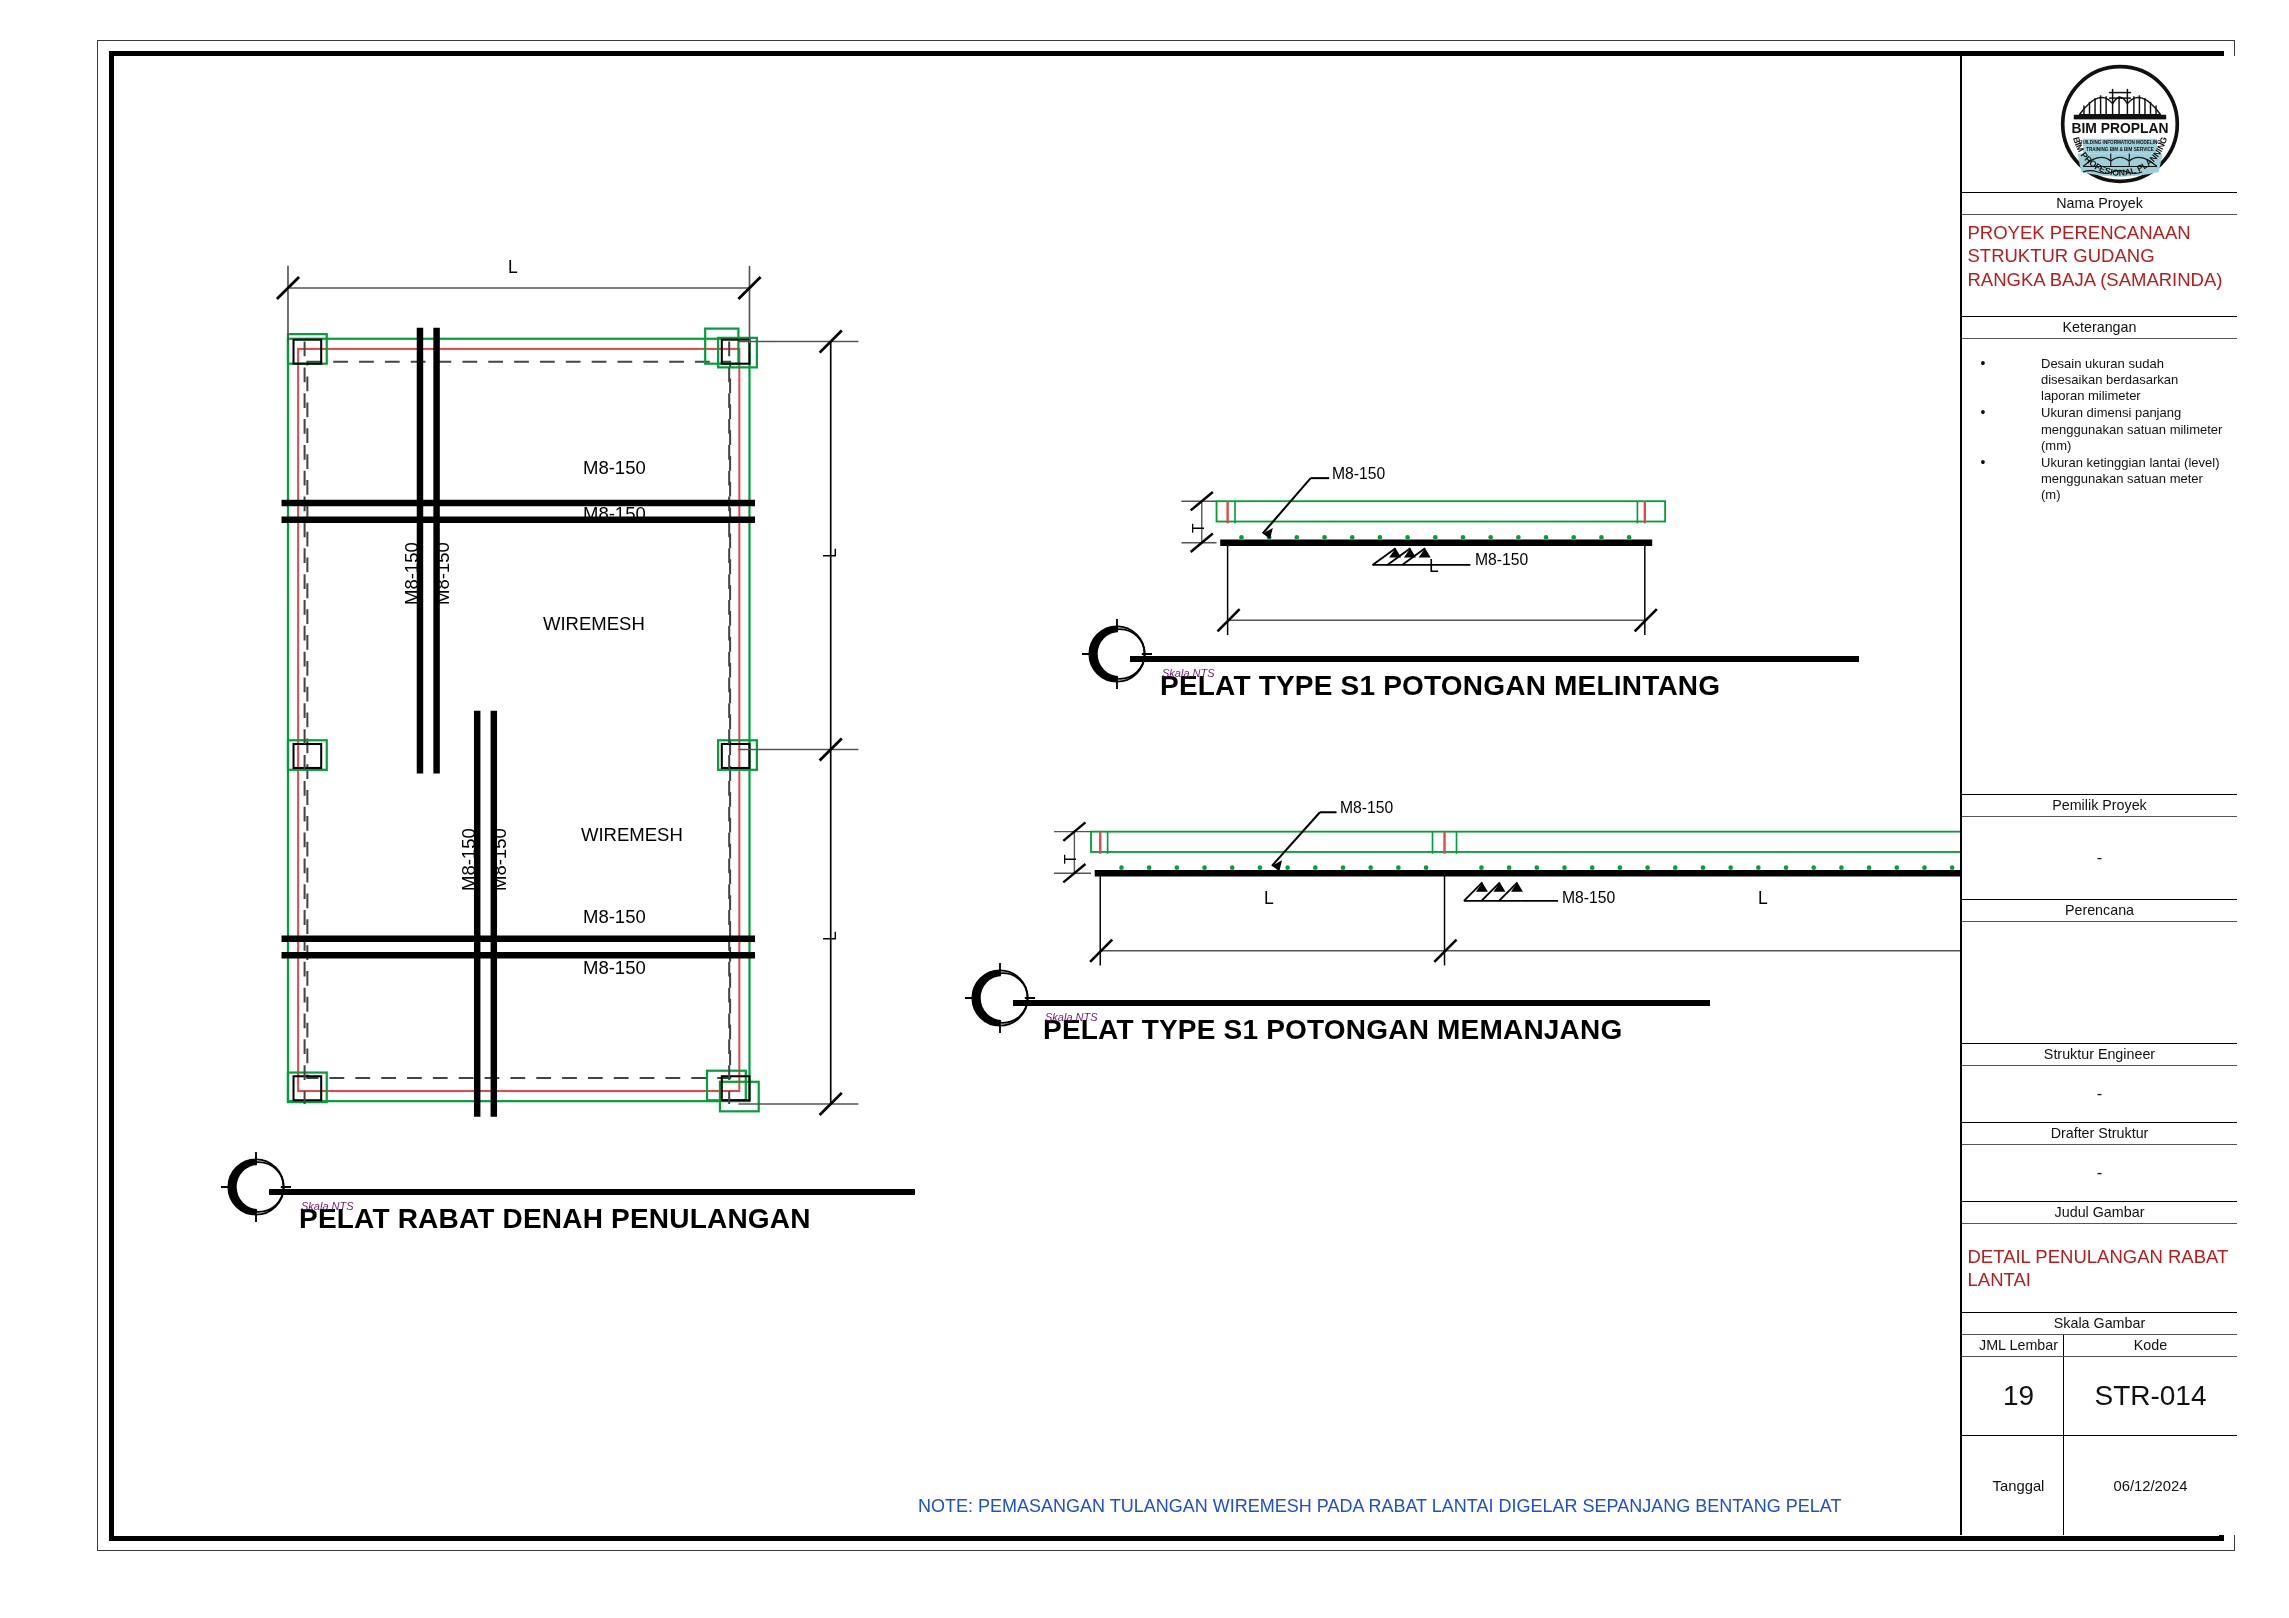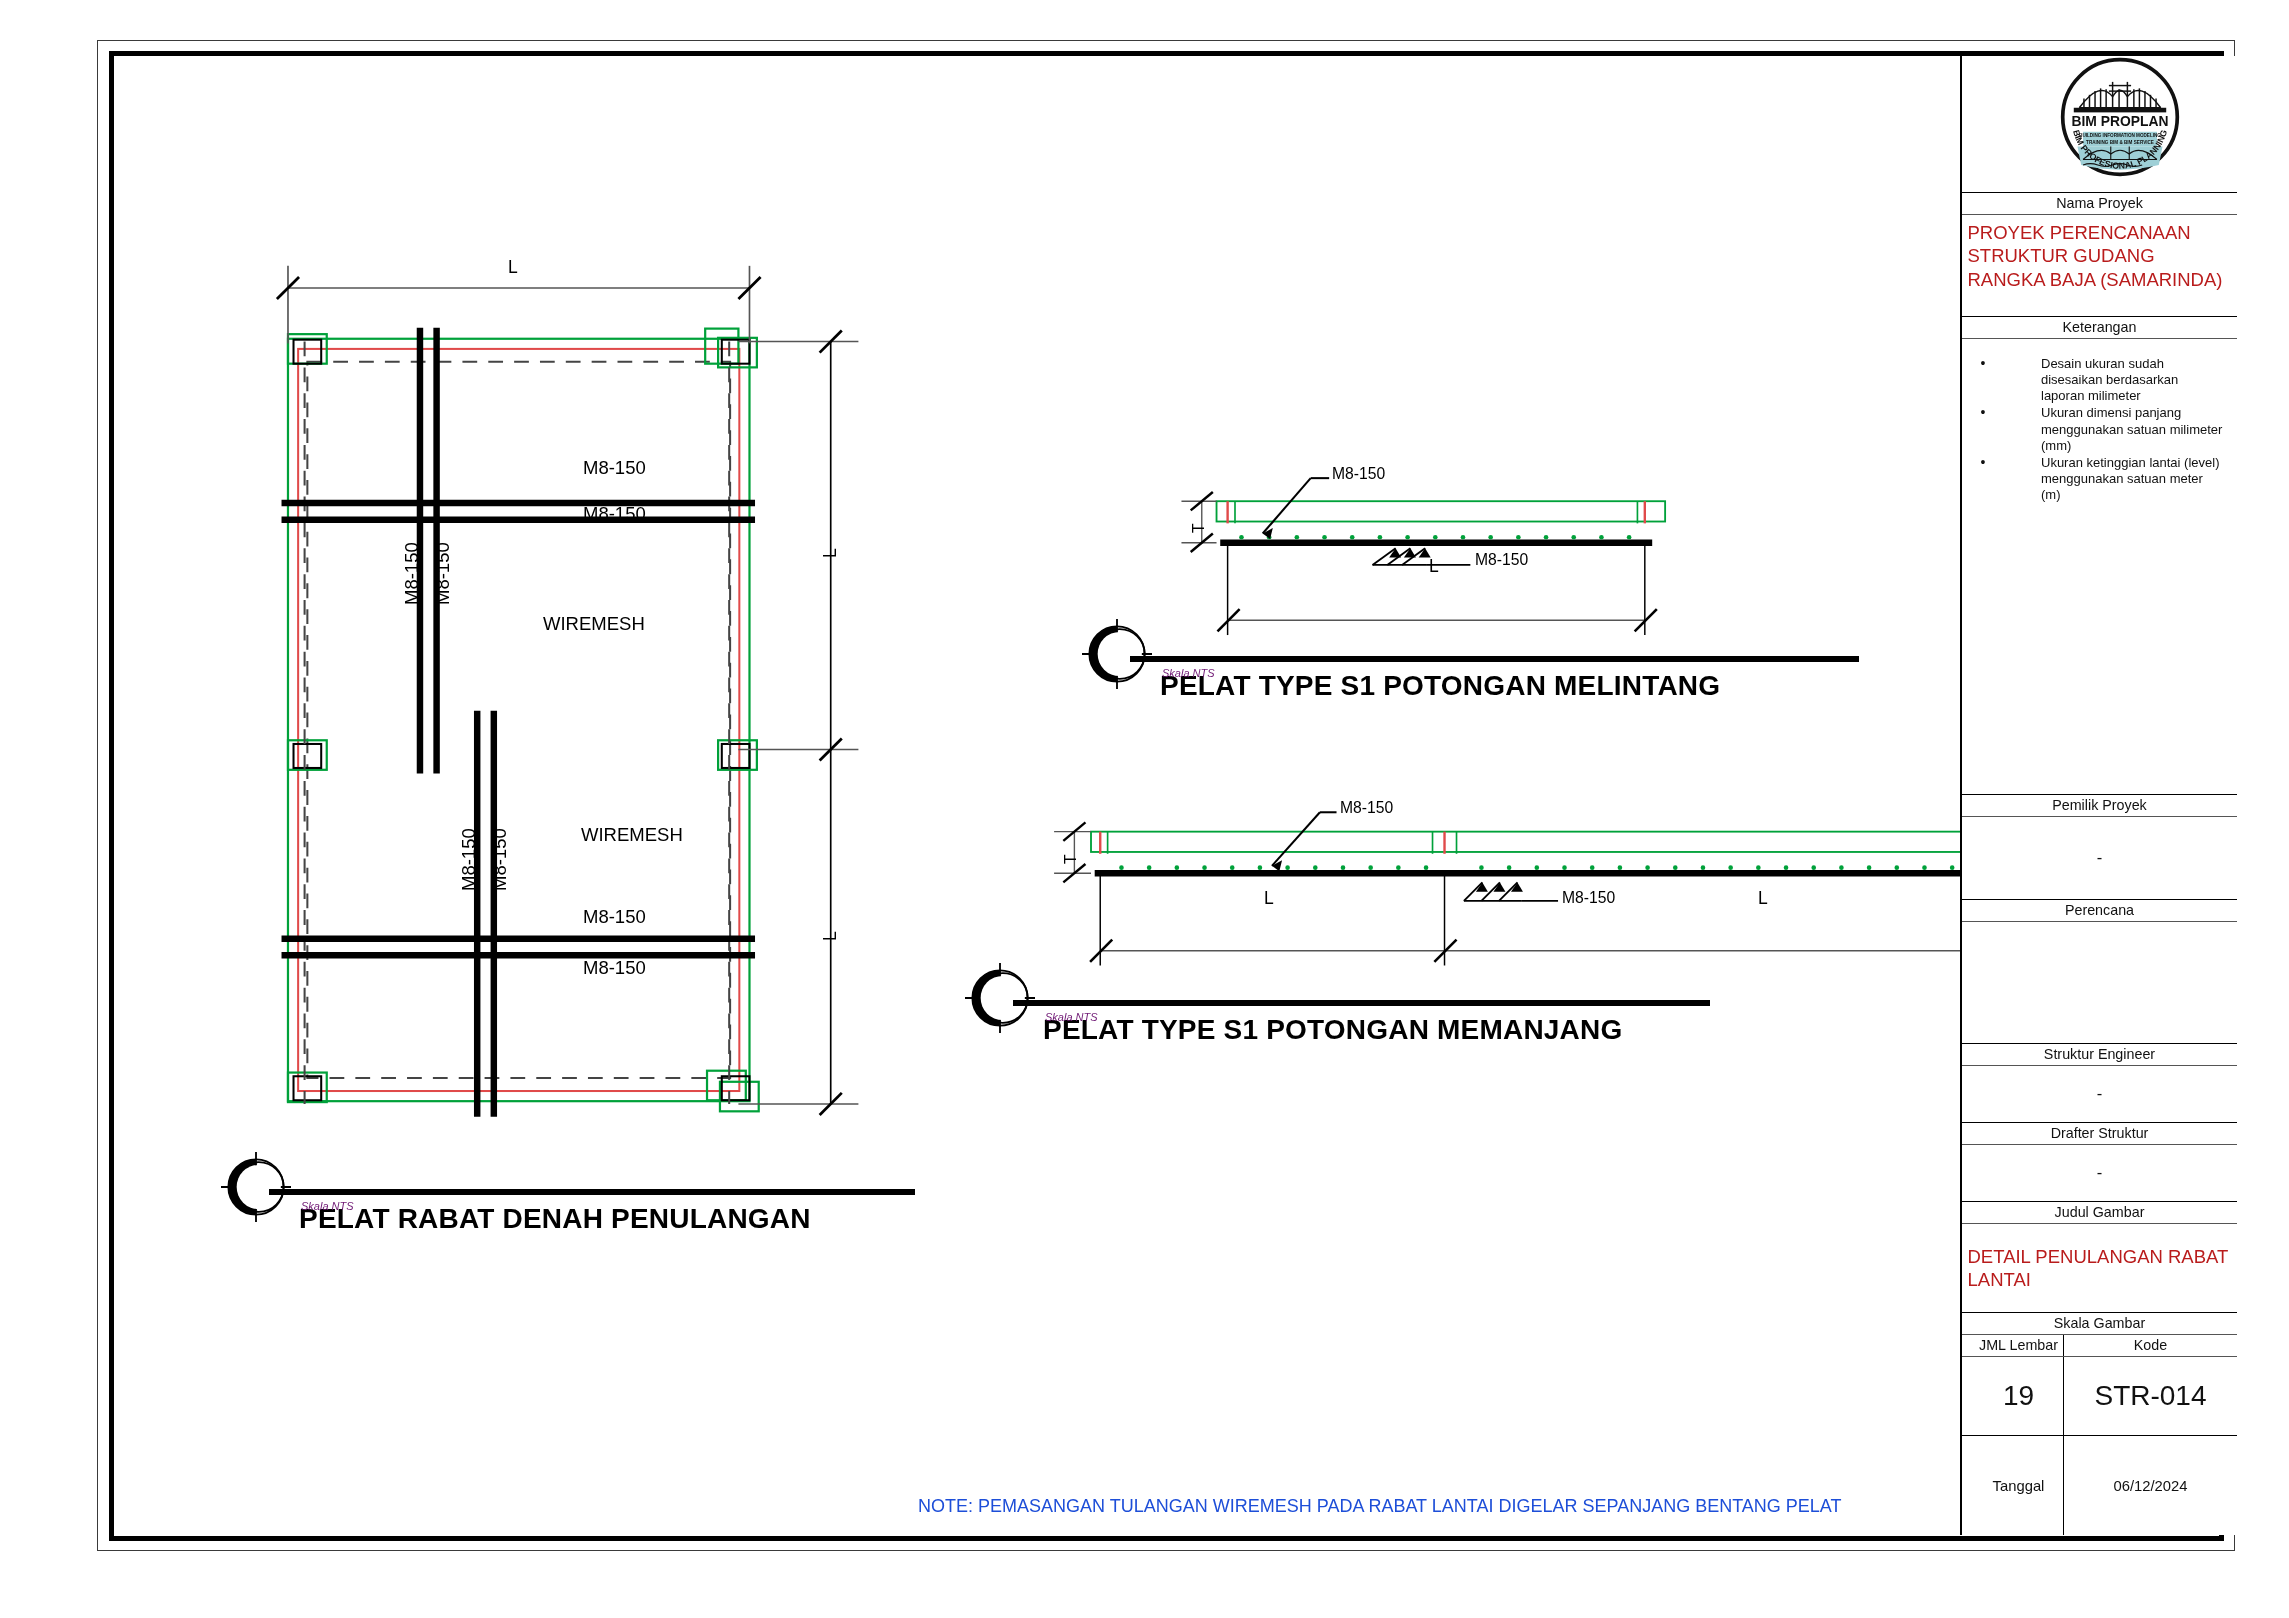--- a/index.html
+++ b/index.html
@@ -51,21 +51,21 @@
     padding: 1.8px 0 2.8px 0; line-height: 1.15;
   }
   .tb-value {
     font-size: 18.5px; text-align: left; color: #b91c1c;
     line-height: 1.28; padding: 5.5px 5.5px;
   }
   .tb-dash { font-size: 16.6px; text-align: center; color: #111; }
   .tb-center-flex { display:flex; align-items:center; justify-content:center; }
 
   
-  .logo-cell { height: 137px; display:flex; justify-content:center;padding-left:40px; }
+  .logo-cell { height: 137px; display:flex; align-items:center; justify-content:center;padding-left:40px; }
   .logo-wrap { width: 122px; height: 122px; position: relative; }
 
   
   .ket-body { padding: 16.6px 13px 7.4px 13px; font-size: 13px; line-height: 1.28; color:#111; }
   .ket-body p { margin: 0 0 13px 0; }
   .ket-list { list-style: none; margin: 0; padding: 0; }
   .ket-list li { position: relative; padding-left: 66px; margin-bottom: 0.9px; line-height:1.25; }
   .ket-list li::before {
     content: "\2022"; position: absolute; left: 5.5px; top: -0.9px; font-size: 14px;
   }

